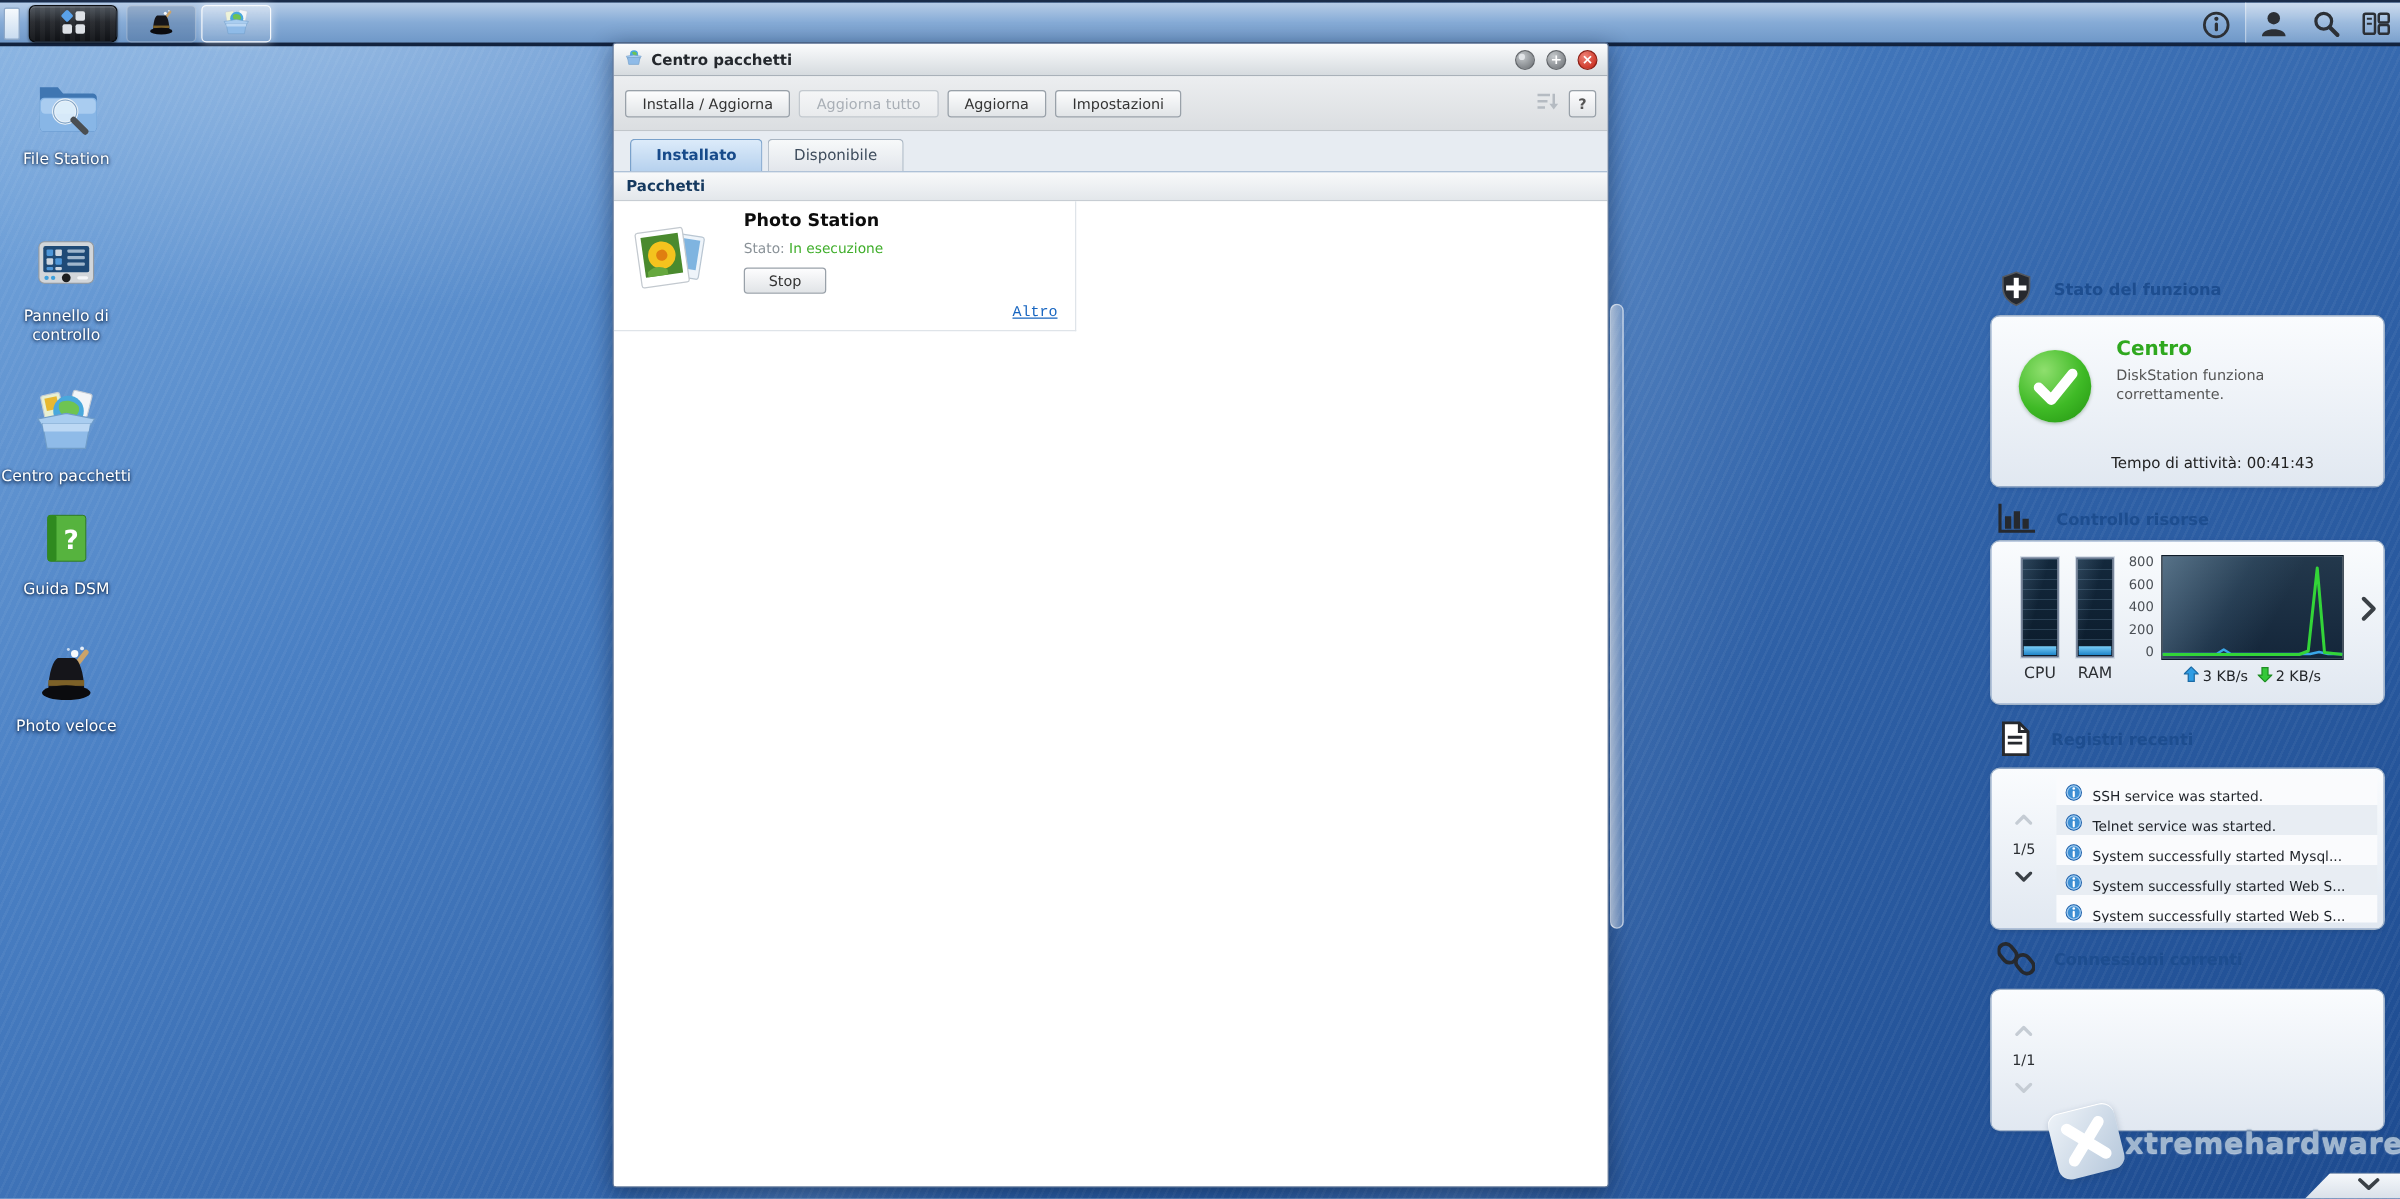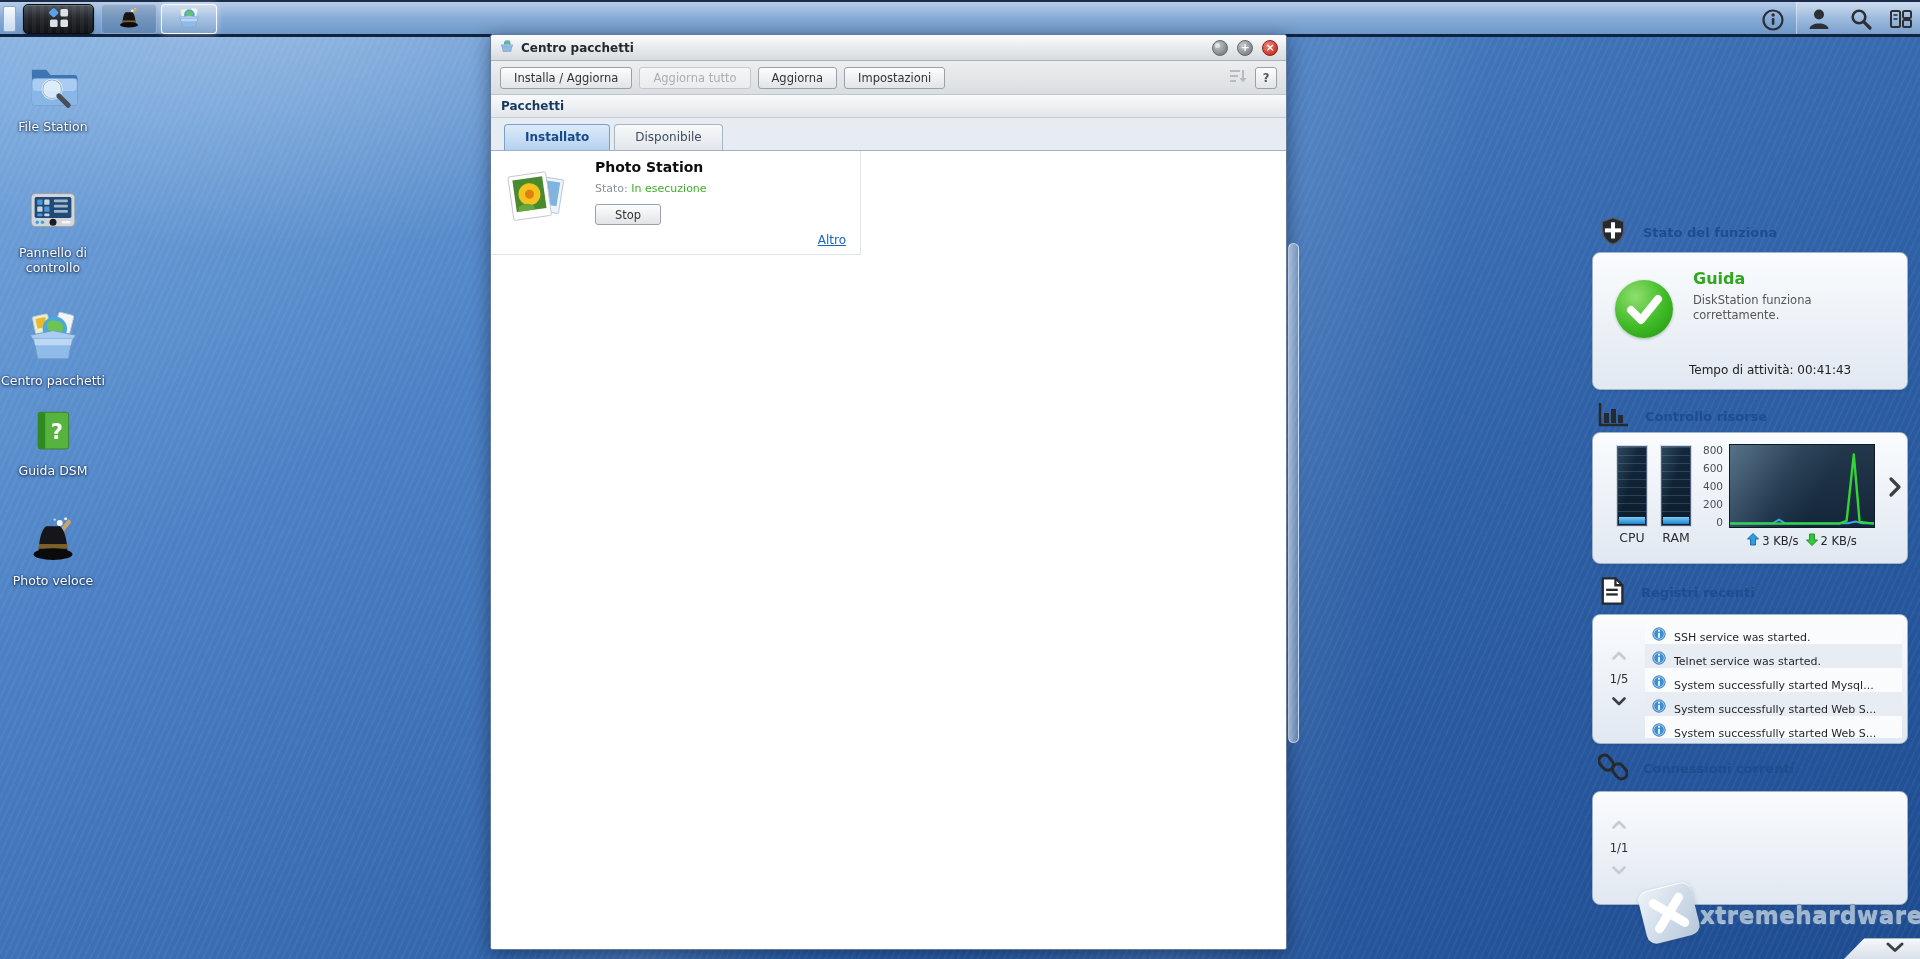--- a/index.html
+++ b/index.html
@@ -41,21 +41,21 @@
   #win { position:absolute; left:490px; top:34px; width:797px; height:916px; border-radius:3px;
     border:1px solid #63799a; background:#eef0f2; box-shadow:0 4px 18px rgba(0,15,40,0.45);
     display:flex; flex-direction:column; overflow:hidden; }
   #titlebar { height:26px; background:linear-gradient(#fbfcfd,#d6dbdf); border-bottom:1px solid #a9b1b9;
     display:flex; align-items:center; padding:0 8px; gap:6px; }
   #titlebar .wtitle { font-size:12px; font-weight:bold; color:#24282d; flex:1; }
   .wctl { width:16px; height:16px; border-radius:50%; margin-left:3px; display:flex; align-items:center; justify-content:center;
     font-size:11px; font-weight:bold; color:#fff; cursor:pointer; line-height:1; }
   .wctl.gray { background:radial-gradient(circle at 35% 30%, #c6cacd, #84888c 70%, #6e7276); border:1px solid #63676b; }
   .wctl.red  { background:radial-gradient(circle at 35% 30%, #ef8377, #cf3a2c 70%, #a82317); border:1px solid #8c2016; }
-  #toolbar { height:34px; background:linear-gradient(#eceef0,#dbdee1); border-bottom:1px solid #c1c6cb;
+  #toolbar { height:44px; background:linear-gradient(#eceef0,#dbdee1); border-bottom:1px solid #c1c6cb;
     display:flex; align-items:center; padding:0 9px; gap:7px; }
   .tbtn { height:22px; padding:0 13px; font-size:11.5px; color:#333; cursor:pointer;
     background:linear-gradient(#fdfdfe,#e1e4e7); border:1px solid #99a1a9; border-radius:3px;
     font-family:inherit; }
   .tbtn.disabled { color:#a9afb6; border-color:#c3c9cf; background:linear-gradient(#f5f6f7,#e9ebed); }
   #toolbar .spacer { flex:1; }
   #help-btn { width:22px; height:22px; padding:0; font-weight:bold; color:#555; }
   #tabstrip { height:33px; background:#e7ecf2; border-bottom:1px solid #9cb3ce; display:flex; align-items:flex-end;
     padding:0 0 0 13px; gap:4px; }
   .tab { height:26px; line-height:24px; padding:0 20px; font-size:12px; color:#3e4c5c; cursor:pointer;
@@ -65,21 +65,21 @@
   #grouphdr { height:23px; line-height:22px; background:linear-gradient(#f8f9fa,#e3e7eb);
     border-bottom:1px solid #c7cdd3; font-weight:bold; font-size:12px; color:#15395f; padding-left:10px; }
   #wcontent { flex:1; background:#fff; position:relative; }
   #pkg-cell { position:absolute; left:0; top:0; width:370px; height:104px;
     border-right:1px solid #dfe4e9; border-bottom:1px solid #dfe4e9; }
   #pkg-cell .picon { position:absolute; left:14px; top:11px; }
   .pkg-name { position:absolute; left:104px; top:8px; font-size:14px; font-weight:bold; color:#0d0d0d; }
   .pkg-status { position:absolute; left:104px; top:31px; font-size:11px; color:#8a9298; }
   .pkg-status .running { color:#3fae2a; }
   #stop-btn { position:absolute; left:104px; top:53px; width:66px; height:21px; font-size:11.5px; }
-  #altro { position:absolute; right:14px; bottom:7px; font-size:12px; color:#1765c0; text-decoration:underline; cursor:pointer; }
+  #altro { position:absolute; right:14px; bottom:7px; font-size:12px; color:#1765c0; text-decoration:underline; cursor:pointer;font-family:Liberation Mono, monospace; }
   
   .whdr { position:absolute; left:1598px; width:312px; height:32px; display:flex; align-items:center; gap:15px; }
   .whdr .wtxt { font-size:13px; font-weight:bold; color:#1d4d8f; }
   .wcard { position:absolute; left:1592px; width:316px; border:1px solid #a2b4ca; border-radius:8px;
     background:linear-gradient(180deg,#fafcfe,#e1e8f1); box-shadow:0 1px 3px rgba(20,50,90,0.18); }
   
   #ok-circle { position:absolute; left:22px; top:27px; width:58px; height:58px; border-radius:50%;
     background:radial-gradient(circle at 35% 28%, #8fdf6e, #3fba26 55%, #229310); box-shadow:0 1px 3px rgba(0,60,0,0.3); }
   #ss-status { position:absolute; left:100px; top:16px; font-size:16px; font-weight:bold; color:#2fa81f; }
   #ss-desc { position:absolute; left:100px; top:40px; width:195px; font-size:11.5px; color:#555; line-height:1.3; }
@@ -321,26 +321,26 @@
         <line x1="2" y1="4" x2="12" y2="4" stroke="#b5bbc2" stroke-width="2"></line>
         <line x1="2" y1="9" x2="10" y2="9" stroke="#b5bbc2" stroke-width="2"></line>
         <line x1="2" y1="14" x2="8" y2="14" stroke="#b5bbc2" stroke-width="2"></line>
         <line x1="15" y1="3" x2="15" y2="13" stroke="#b5bbc2" stroke-width="2"></line>
         <path d="M11.5,11 L15,15.5 L18.5,11 Z" fill="#b5bbc2"></path>
       </svg>
     </span>
     <button class="tbtn" id="help-btn">?</button>
   </div>
 
-  <div id="grouphdr">Pacchetti</div>
-
   <div id="tabstrip">
     <span class="tab active">Installato</span>
     <span class="tab">Disponibile</span>
   </div>
+
+  <div id="grouphdr">Pacchetti</div>
 
   <div id="wcontent">
     <div id="pkg-cell">
       <span class="picon">
         <svg width="64" height="66" viewBox="0 0 64 66">
           <g transform="rotate(9 44 34)">
             <rect x="28" y="16" width="28" height="34" rx="2" fill="#eef4fa" stroke="#b9c6d2"></rect>
             <rect x="31" y="19" width="22" height="24" fill="#7fb4e0"></rect>
           </g>
           <g transform="rotate(-8 26 36)">
@@ -374,21 +374,21 @@
     </svg>
   </span>
   <span class="wtxt">Stato del funziona</span>
 </div>
 <div class="wcard" style="top:252px; height:138px">
   <div id="ok-circle">
     <svg width="58" height="58" viewBox="0 0 58 58">
       <path d="M16,30 L26,40 L43,19" fill="none" stroke="#ffffff" stroke-width="8" stroke-linecap="round" stroke-linejoin="round"></path>
     </svg>
   </div>
-  <span id="ss-status">Guida</span>
+  <span id="ss-status">Centro</span>
   <span id="ss-desc">DiskStation funziona correttamente.</span>
   <span id="ss-uptime">Tempo di attività: 00:41:43</span>
 </div>
 
 <div class="whdr" style="top:400px">
   <span>
     <svg width="32" height="28" viewBox="0 0 32 28">
       <path d="M2,2 V24 H30" fill="none" stroke="#26292e" stroke-width="2.5"></path>
       <rect x="6" y="12" width="5" height="10" fill="#26292e"></rect>
       <rect x="13" y="8" width="5" height="14" fill="#26292e"></rect>

